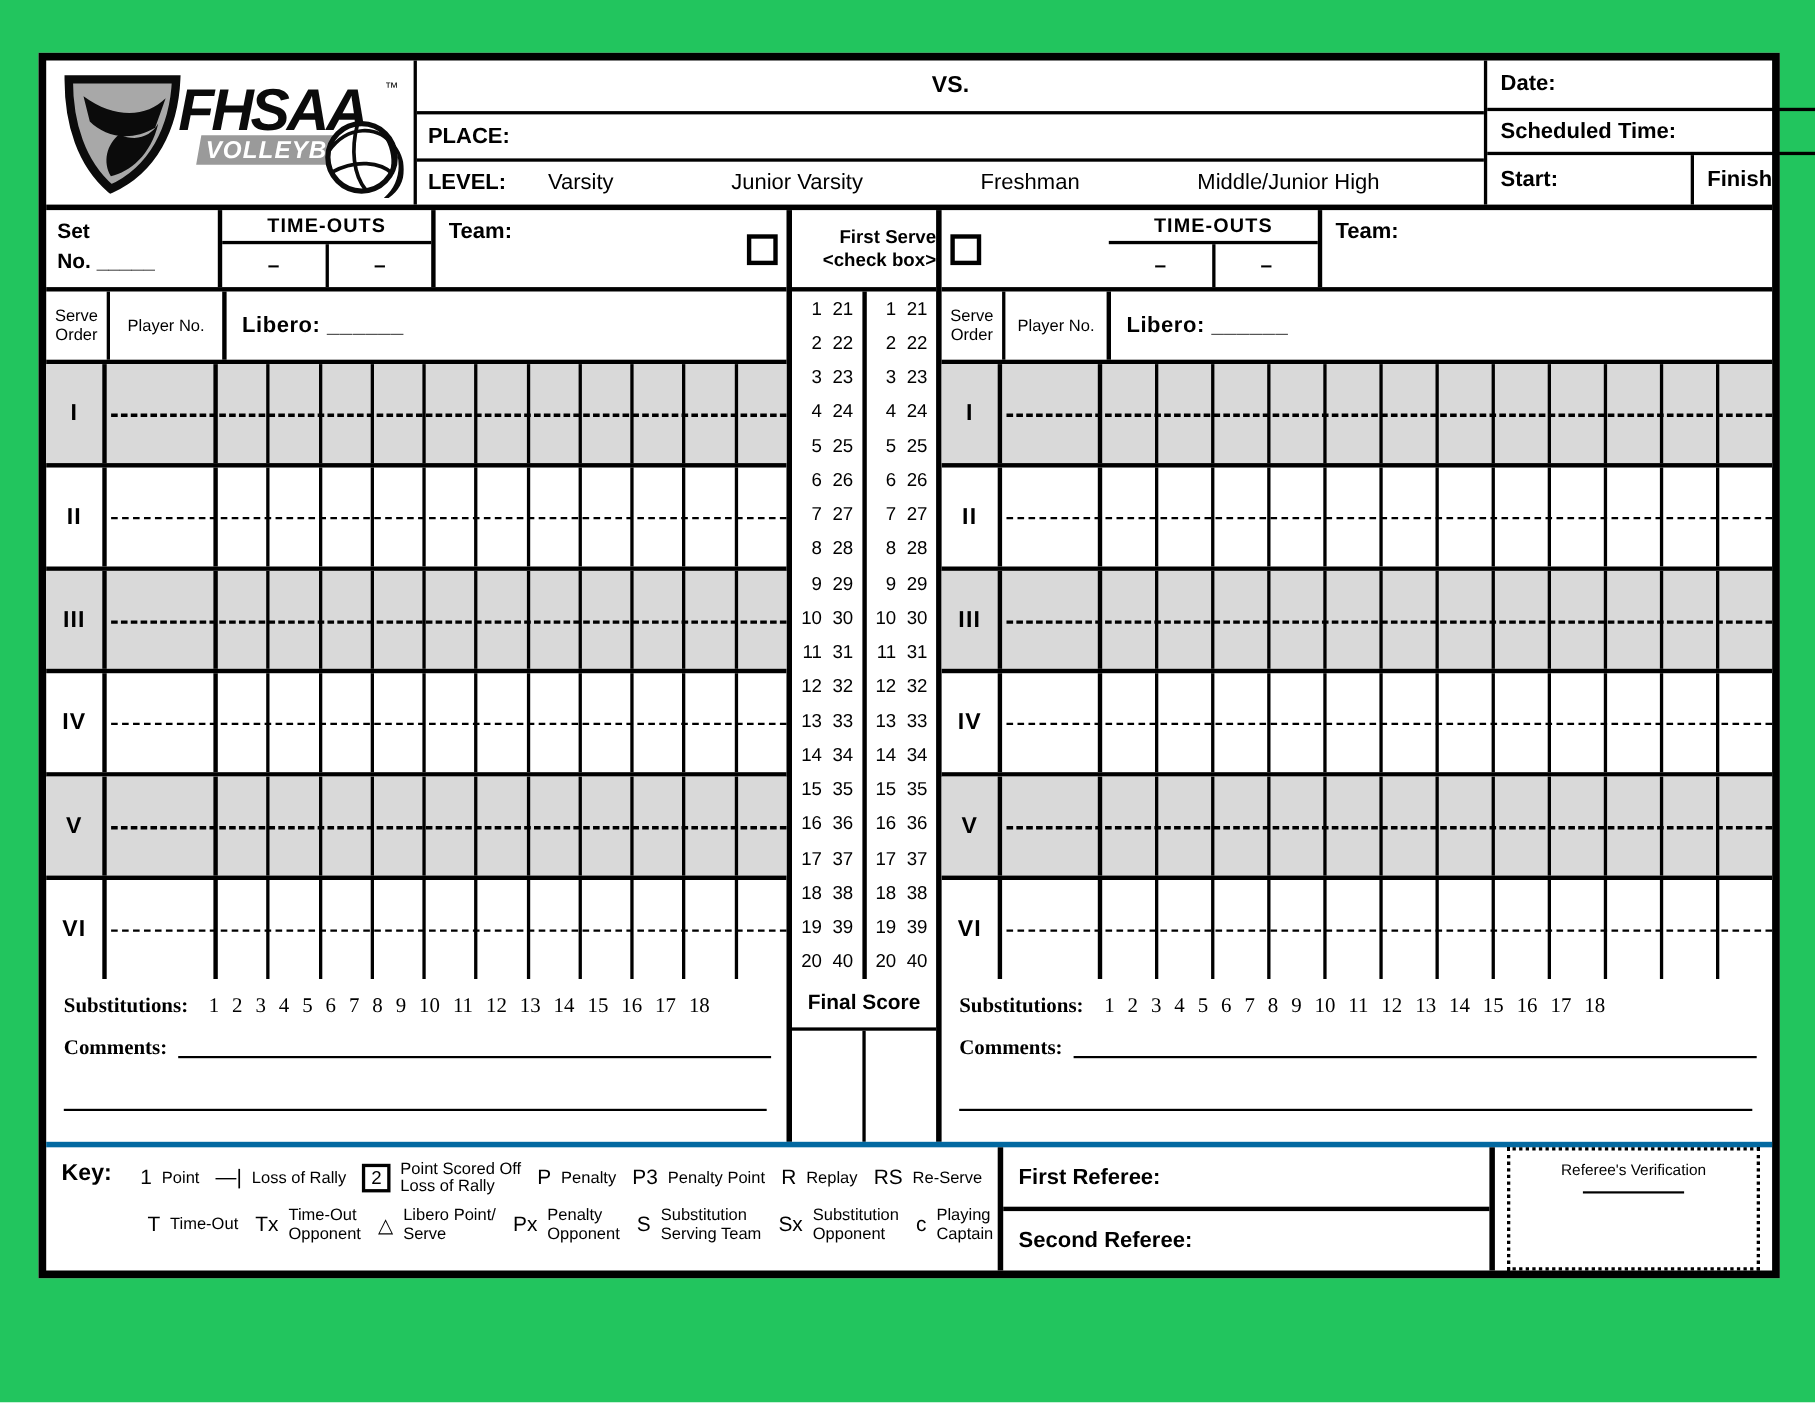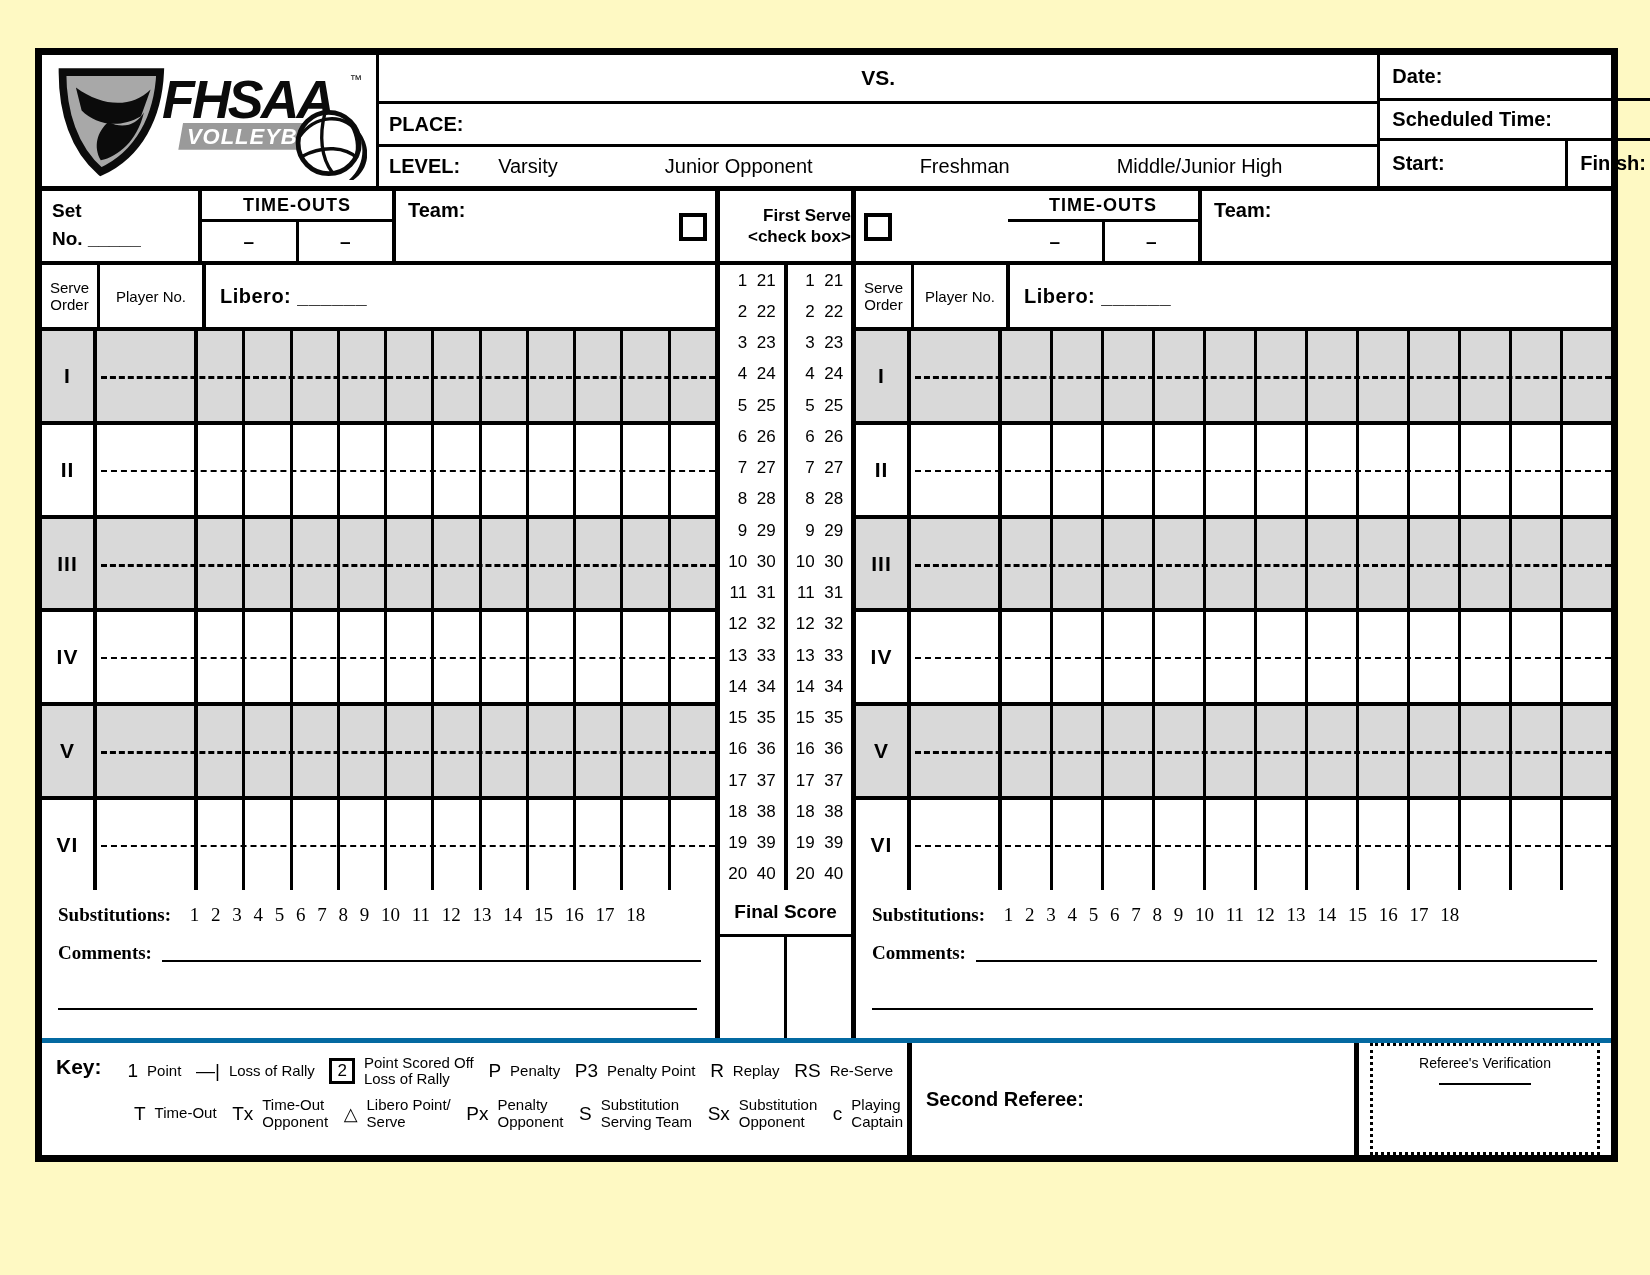--- a/index.html
+++ b/index.html
@@ -1,16 +1,16 @@
 <!DOCTYPE html>
 <html><head>
 <meta charset="utf-8">
 <style>
   html,body{margin:0;padding:0;background:#fff;}
-  .canvas{position:relative;width:1650px;height:1275px;background:#fef9c3;overflow:hidden;
+  .canvas{position:relative;width:1650px;height:1275px;background:#22c55e;overflow:hidden;
           font-family:"Liberation Sans",sans-serif;color:#000;}
   .sheet{position:absolute;left:35px;top:48px;width:1583px;height:1114px;
          border:7px solid #000;box-sizing:border-box;display:flex;flex-direction:column;background:#fff;}
 
   
   .header{height:131px;display:flex;border-bottom:5px solid #000;flex:none;}
   .logo-cell{width:334px;flex:none;border-right:3px solid #000;display:flex;align-items:center;justify-content:center;}
   .header-center{flex:1;display:flex;flex-direction:column;border-right:3px solid #000;}
   .vs-row{height:46px;border-bottom:3px solid #000;display:flex;align-items:center;justify-content:center;
           font-weight:bold;font-size:21px;}
@@ -153,21 +153,21 @@
         <div class="vs-row">
           <span>VS.</span>
         </div>
         <div class="place-row">
           <span>PLACE:</span>
         </div>
         <div class="level-row">
           <span class="level-label">LEVEL:</span>
           <span class="level-options">
             <span class="level-option">Varsity</span>
-            <span class="level-option">Junior Opponent</span>
+            <span class="level-option">Junior Varsity</span>
             <span class="level-option">Freshman</span>
             <span class="level-option">Middle/Junior High</span>
           </span>
         </div>
       </div>
       <div class="header-right">
         <div class="hr-row date-row">
           <span>Date:</span>
         </div>
         <div class="hr-row sched-row">
@@ -712,20 +712,23 @@
 Opponent</span>
             </div>
             <div class="key-item">
               <span class="key-symbol">c</span>
               <span class="key-label">Playing
 Captain</span>
             </div>
           </div>
       </div>
       <div class="referee-box">
+        <div class="ref-row first">
+          <span>First Referee:</span>
+        </div>
         <div class="ref-row">
           <span>Second Referee:</span>
         </div>
       </div>
       <div class="verification-area">
         <div class="verification-box">
           <div class="ver-label">Referee's Verification</div>
           <div class="ver-line"></div>
         </div>
       </div>

